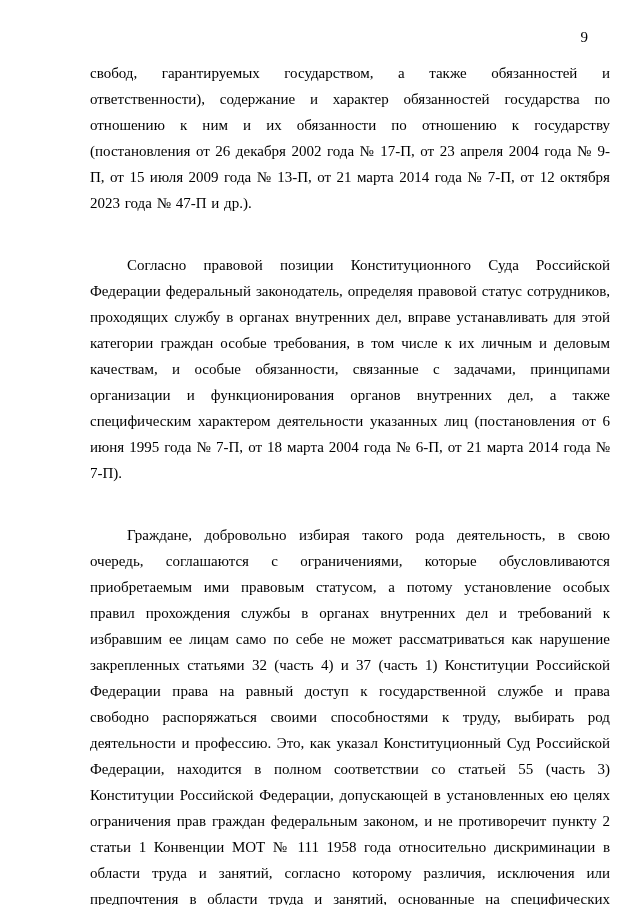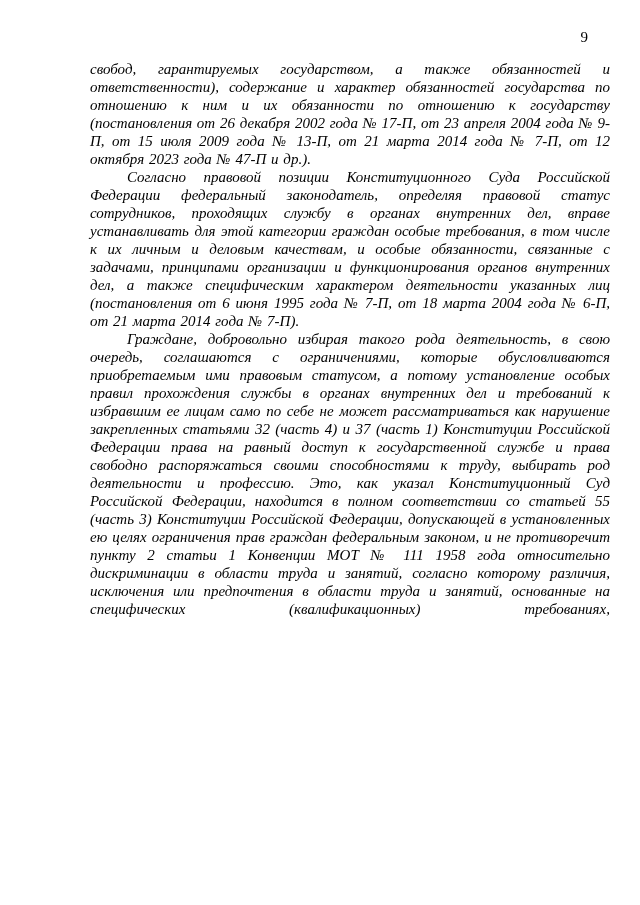--- a/index.html
+++ b/index.html
@@ -24,27 +24,27 @@
   .page-number {
     text-align: right;
     font-size: 15px;
     line-height: 18px;
     padding-right: 22px;
     margin-bottom: 14px;
   }
   .doc-text p {
     margin: 0;
     font-size: 15px;
-    line-height: 18px;
+    line-height: 26px;
     text-align: justify;
     word-spacing: 1px;
-    font-style: italic;
   }
   .doc-text p.indent {
     text-indent: 37px;
+    margin-top: 36px;
   }
   .doc-text p.justify-last {
     text-align-last: justify;
   }
 </style>
 </head>
 <body>
 
 <div class="page">
   <div class="page-number">9</div>

